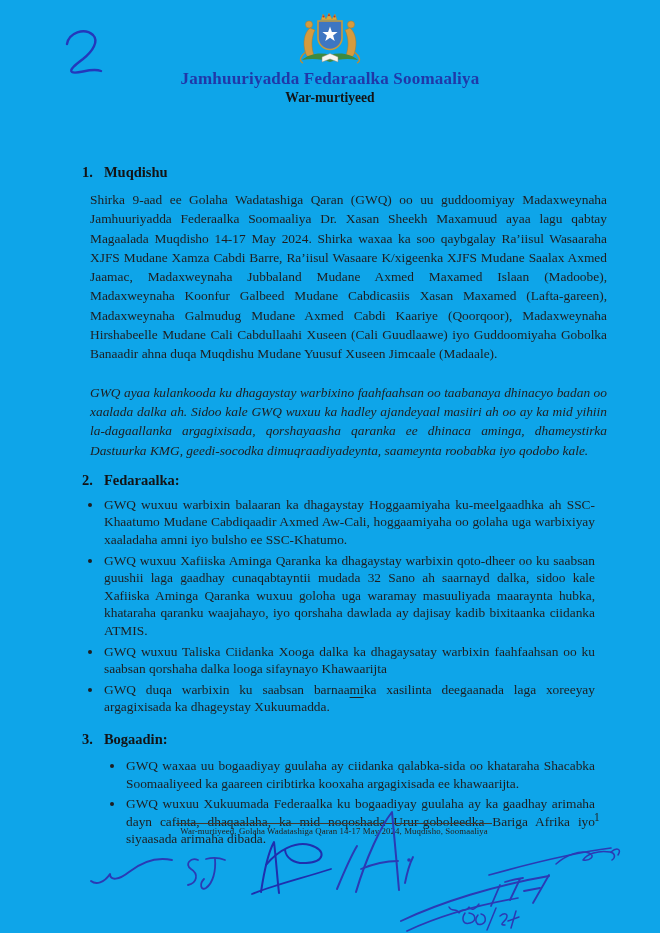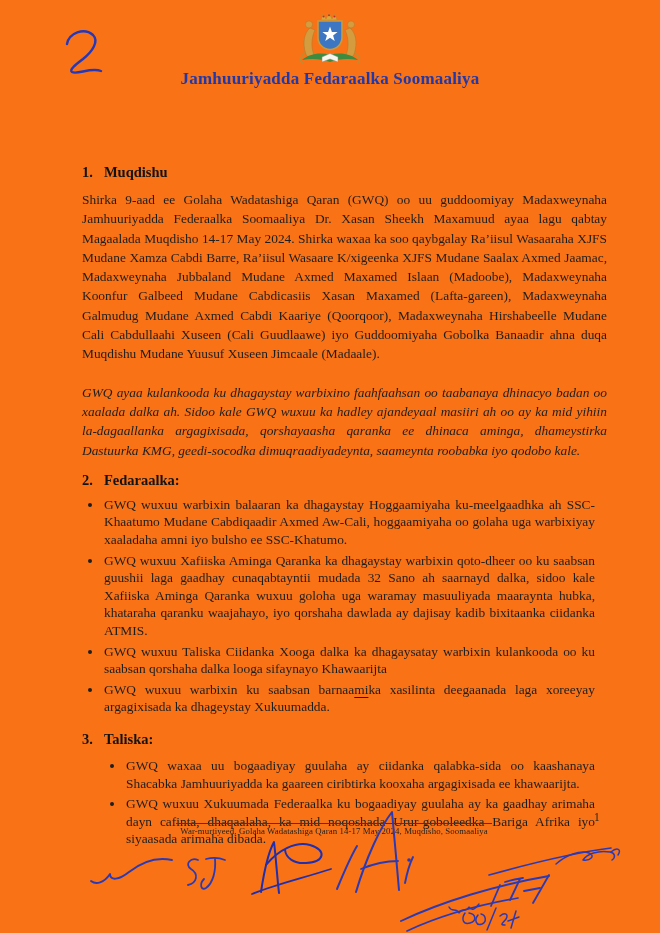--- a/index.html
+++ b/index.html
@@ -4,21 +4,21 @@
 <style>
   html,body{margin:0;padding:0;}
   body{
     width:660px;height:933px;
     background:#ffffff;
     font-family:"Liberation Serif", serif;
     color:#1e1e20;
   }
   .page{
     position:relative;width:660px;height:933px;overflow:hidden;
-    background:#f97316;
+    background:#0ea5e9;
   }
   
   .letterhead{
     position:absolute;top:11px;left:0;width:660px;
     text-align:center;
   }
   .emblem{display:block;margin:0 auto;}
   .rep-title{
     margin-top:2px;
     font-size:17px;font-weight:700;color:#2038a8;letter-spacing:.2px;
@@ -29,21 +29,21 @@
   .content{
     position:absolute;left:82px;top:163px;width:525px;
   }
   .sec-head{
     display:flex;gap:11px;
     font-size:14.5px;font-weight:700;line-height:18px;color:#131315;
   }
   .sec-head.mt-s2{margin-top:11px;}
   .sec-head.mt-s3{margin-top:14px;}
   .para{
-    margin:9px 0 0 0;
+    margin:9px 0 0 8px;
     text-align:justify;
     font-size:13.4px;line-height:19.3px;
   }
   .para + .para{margin-top:19px;font-style:italic;}
   ul.blist{
     margin:7px 12px 0 0;padding-left:21px;list-style:disc;
   }
   ul.blist.level2{padding-left:43px;margin-top:9px;}
   ul.blist li{
     text-align:justify;
@@ -104,48 +104,49 @@
         <path d="M12.5 41 C7.5 45 5.5 50 10 52" fill="none" stroke="#c08c32" stroke-width="1.4"></path>
       </g>
 
       <path d="M25 10 H49 V26 A12 12 0 0 1 37 38.5 A12 12 0 0 1 25 26 Z" fill="#3d76c2" stroke="#c79a3c" stroke-width="1.6"></path>
       <path d="M37 15.5 L38.9 20.9 L44.6 21 L40.1 24.5 L41.7 30 L37 26.7 L32.3 30 L33.9 24.5 L29.4 21 L35.1 20.9 Z" fill="#ffffff"></path>
 
       <path d="M37 44 C27 41 16 43 9 49 C19 47 29 48 37 51 C45 48 55 47 65 49 C58 43 47 41 37 44 Z" fill="#3e8a3e"></path>
       <path d="M29 46 L37 42.5 L45 46 L45 51 L37 48 L29 51 Z" fill="#f6f6ef" stroke="#8f8f85" stroke-width="0.5"></path>
     </svg>
     <div class="rep-title">Jamhuuriyadda Fedaraalka Soomaaliya</div>
+    <div class="doc-type">War-murtiyeed</div>
   </header>
 
   <main class="content">
 
     <div class="sec-head">
       <span>1.</span>
       <span>Muqdishu</span>
     </div>
     <p class="para">Shirka 9-aad ee Golaha Wadatashiga Qaran (GWQ) oo uu guddoomiyay Madaxweynaha Jamhuuriyadda Federaalka Soomaaliya Dr. Xasan Sheekh Maxamuud ayaa lagu qabtay Magaalada Muqdisho 14-17 May 2024. Shirka waxaa ka soo qaybgalay Ra’iisul Wasaaraha XJFS Mudane Xamza Cabdi Barre, Ra’iisul Wasaare K/xigeenka XJFS Mudane Saalax Axmed Jaamac, Madaxweynaha Jubbaland Mudane Axmed Maxamed Islaan (Madoobe), Madaxweynaha Koonfur Galbeed Mudane Cabdicasiis Xasan Maxamed (Lafta-gareen), Madaxweynaha Galmudug Mudane Axmed Cabdi Kaariye (Qoorqoor), Madaxweynaha Hirshabeelle Mudane Cali Cabdullaahi Xuseen (Cali Guudlaawe) iyo Guddoomiyaha Gobolka Banaadir ahna duqa Muqdishu Mudane Yuusuf Xuseen Jimcaale (Madaale).</p>
     <p class="para">GWQ ayaa kulankooda ku dhagaystay warbixino faahfaahsan oo taabanaya dhinacyo badan oo xaalada dalka ah. Sidoo kale GWQ wuxuu ka hadley ajandeyaal masiiri ah oo ay ka mid yihiin la-dagaallanka argagixisada, qorshayaasha qaranka ee dhinaca aminga, dhameystirka Dastuurka KMG, geedi-socodka dimuqraadiyadeynta, saameynta roobabka iyo qodobo kale.</p>
 
     <div class="sec-head mt-s2">
       <span>2.</span>
       <span>Fedaraalka:</span>
     </div>
     <ul class="blist">
       <li>GWQ wuxuu warbixin balaaran ka dhagaystay Hoggaamiyaha ku-meelgaadhka ah SSC-Khaatumo Mudane Cabdiqaadir Axmed Aw-Cali, hoggaamiyaha oo golaha uga warbixiyay xaaladaha amni iyo bulsho ee SSC-Khatumo.</li>
       <li>GWQ wuxuu Xafiiska Aminga Qaranka ka dhagaystay warbixin qoto-dheer oo ku saabsan guushii laga gaadhay cunaqabtayntii mudada 32 Sano ah saarnayd dalka, sidoo kale Xafiiska Aminga Qaranka wuxuu goloha uga waramay masuuliyada maaraynta hubka, khataraha qaranku waajahayo, iyo qorshaha dawlada ay dajisay kadib bixitaanka ciidanka ATMIS.</li>
-      <li>GWQ wuxuu Taliska Ciidanka Xooga dalka ka dhagaysatay warbixin kulankooda oo ku saabsan qorshaha dalka looga sifaynayo Khawaarijta</li>
-      <li><span>GWQ wuxuu warbixin ku saabsan barnaa</span><span class="squiggle">mi</span><span>ka xasilinta deegaanada laga xoreeyay argagixisada ka dhageystay Xukuumadda.</span></li>
+      <li>GWQ wuxuu Taliska Ciidanka Xooga dalka ka dhagaysatay warbixin faahfaahsan oo ku saabsan qorshaha dalka looga sifaynayo Khawaarijta</li>
+      <li><span>GWQ duqa warbixin ku saabsan barnaa</span><span class="squiggle">mi</span><span>ka xasilinta deegaanada laga xoreeyay argagixisada ka dhageystay Xukuumadda.</span></li>
     </ul>
 
     <div class="sec-head mt-s3">
       <span>3.</span>
-      <span>Taliska:</span>
+      <span>Bogaadin:</span>
     </div>
     <ul class="blist level2">
-      <li>GWQ waxaa uu bogaadiyay guulaha ay ciidanka qalabka-sida oo kaashanaya Shacabka Jamhuuriyadda ka gaareen ciribtirka kooxaha argagixisada ee khawaarijta.</li>
+      <li>GWQ waxaa uu bogaadiyay guulaha ay ciidanka qalabka-sida oo khataraha Shacabka Soomaaliyeed ka gaareen ciribtirka kooxaha argagixisada ee khawaarijta.</li>
       <li>GWQ wuxuu Xukuumada Federaalka ku bogaadiyay guulaha ay ka gaadhay arimaha dayn cafinta, dhaqaalaha, ka mid noqoshada Urur-goboleedka Bariga Afrika iyo siyaasada arimaha dibada.</li>
     </ul>
 
   </main>
 
   <div class="footer">
     <div class="footer-rule"></div>
     <div class="footer-text">War-murtiyeed, Golaha Wadatashiga Qaran 14-17 May 2024, Muqdisho, Soomaaliya</div>
   </div>
   <div class="pagenum">1</div>

